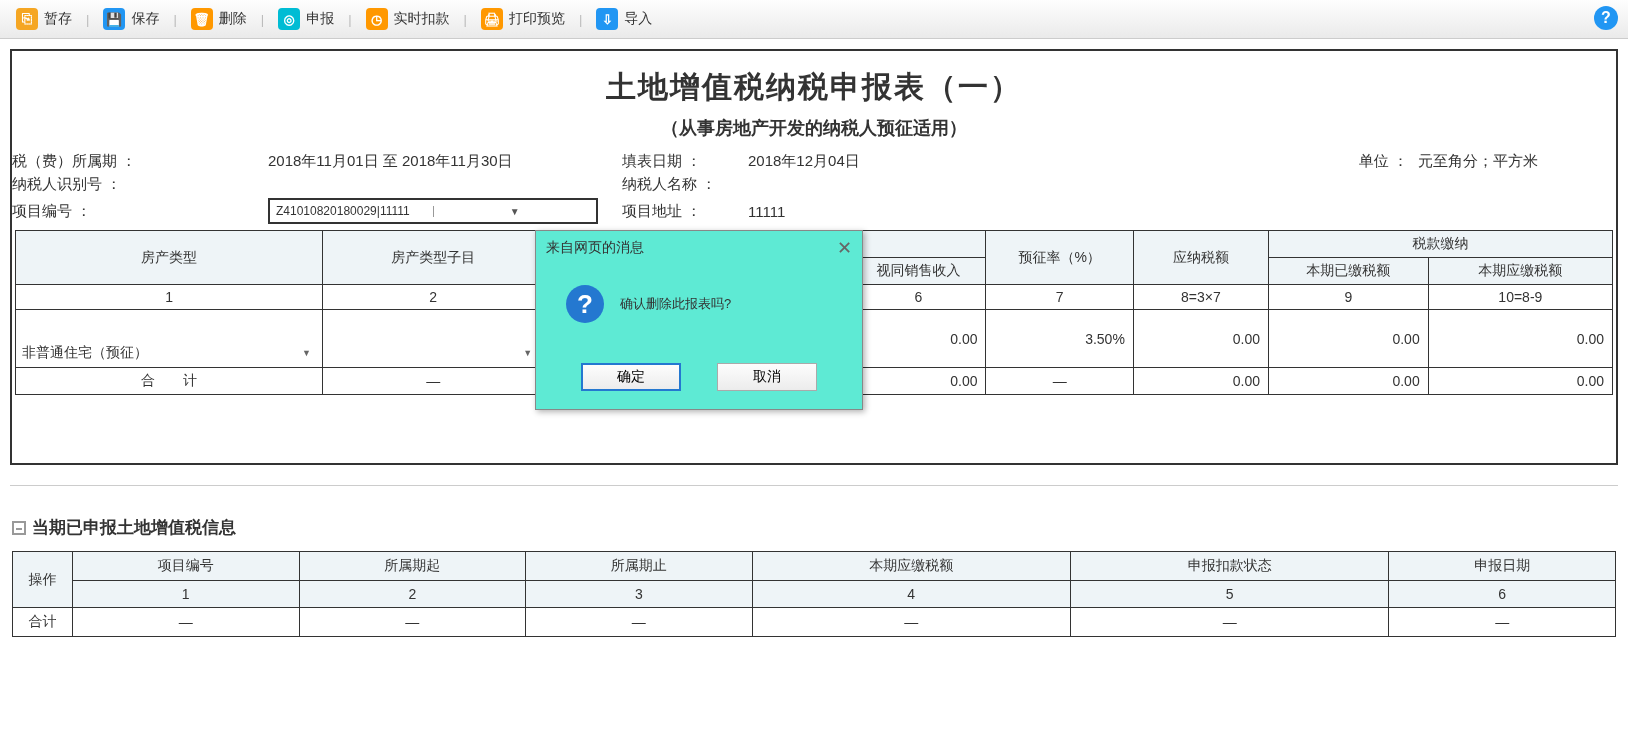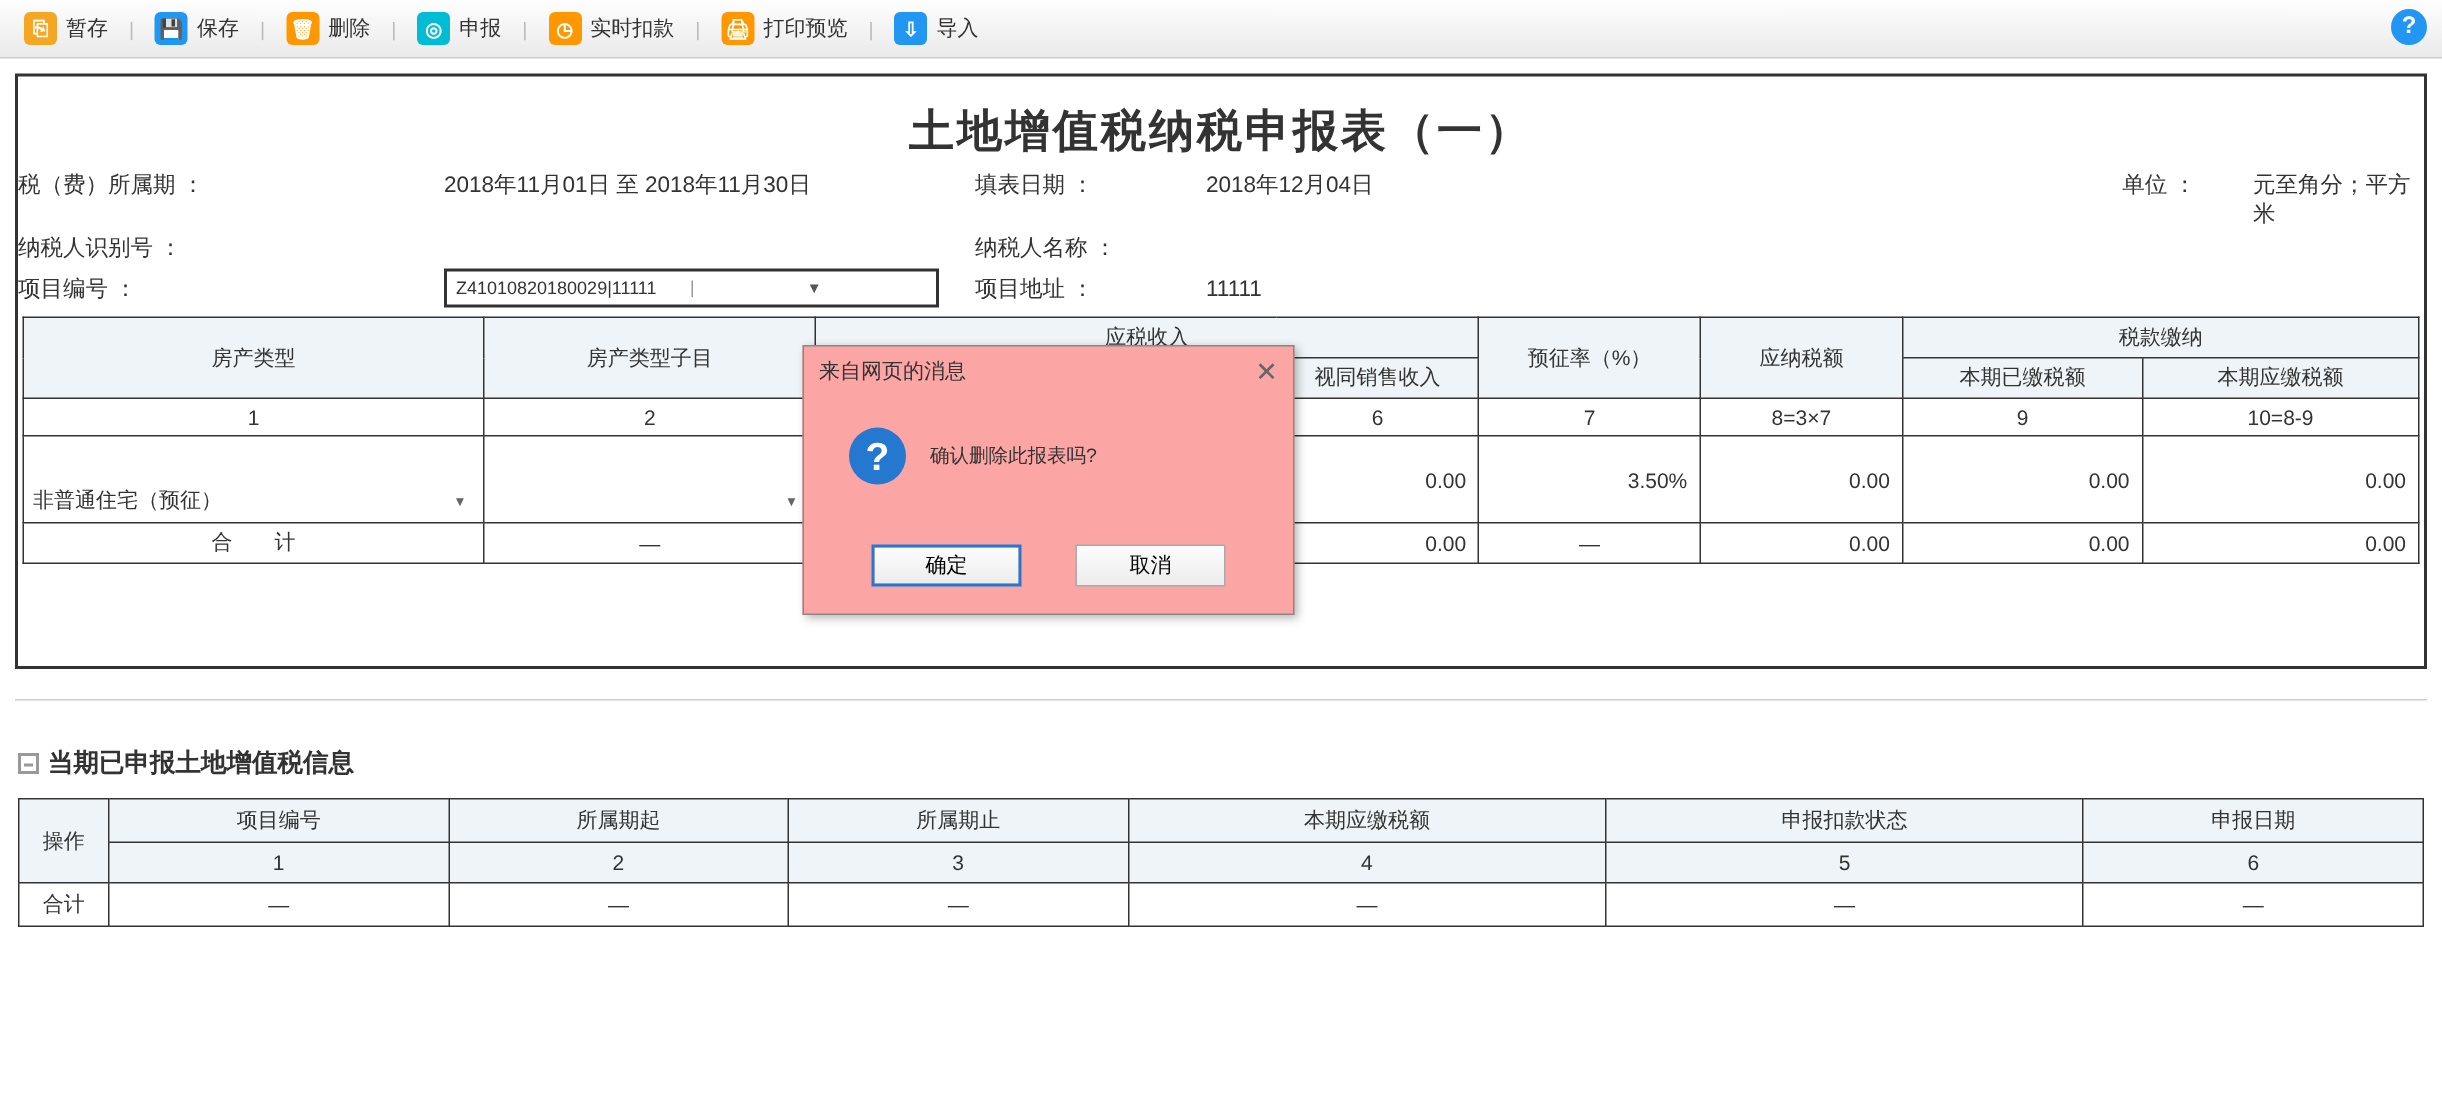--- a/index.html
+++ b/index.html
@@ -11,21 +11,21 @@
 .ic-orange { background: #f5a623; }
 .ic-blue { background: #2196f3; }
 .ic-cyan { background: #00bcd4; }
 .ic-orange2 { background: #ff9800; }
 .help-icon { position: absolute; right: 10px; top: 6px; width: 24px; height: 24px; border-radius: 50%; background: #2196f3; color: #fff; display: flex; align-items: center; justify-content: center; font-size: 16px; font-weight: bold; cursor: pointer; }
 .form-panel { margin: 10px; border: 2px solid #333; padding: 8px 0 8px 0; }
 .title { text-align: center; font-family: SimSun, serif; font-size: 30px; font-weight: bold; letter-spacing: 2px; padding: 8px 0 4px; }
 .subtitle { text-align: center; font-family: SimSun, serif; font-size: 18px; font-weight: bold; padding: 4px 0 10px; }
 .info-row { display: flex; padding: 2px 0; font-size: 15px; }
 .info-label { padding-right: 4px; }
-.info-val { padding-left: 6px; margin-left: 28px; }
+.info-val { padding-left: 6px; }
 .info-c1 { width: 250px; }
 .info-v1 { width: 360px; }
 .info-c2 { width: 120px; }
 .info-v2 { width: 450px; }
 .info-c3 { width: 220px; text-align: right;}
 .info-v3 { flex: 1; }
 .proj-select { display: inline-flex; align-items: center; border: 2px solid #333; height: 26px; width: 330px; background: #fff; }
 .proj-select span { flex: 1; padding: 0 6px; font-size: 12px; overflow: hidden; white-space: nowrap; }
 .proj-select .dd { width: 18px; text-align: center; border-left: 1px solid #999; cursor: pointer; font-size: 10px; color:#555;}
 table.grid { border-collapse: collapse; width: calc(100% - 6px); margin: 4px 3px 0; }
@@ -34,21 +34,21 @@
 table.grid td.num { text-align: right; padding-right: 8px; }
 table.grid td.left { text-align: left; padding-left: 6px; }
 .cell-select { display: flex; align-items: center; justify-content: space-between; height: 20px; margin-top: 29px; }
 .cell-select .dd2 { width: 14px; font-size: 9px; color: #666; cursor: pointer; }
 .section-title { font-size: 17px; font-weight: bold; margin: 30px 17px 12px 12px; display: flex; align-items: center; gap: 6px; }
 .section-icon { width: 14px; height: 14px; border: 2px solid #999; display: inline-block; position: relative; }
 .section-icon::after { content: ""; position: absolute; left: 2px; right: 2px; top: 5px; height: 2px; background: #999; }
 table.grid2 { border-collapse: collapse; width: calc(100% - 24px); margin: 0 12px; }
 table.grid2 th, table.grid2 td { border: 1px solid #333; padding: 5px 6px; text-align: center; font-size: 14px; }
 table.grid2 th { background: #eef4f7; font-weight: normal; }
-.dialog-overlay { position: absolute; left: 535px; top: 230px; width: 328px; background: #fca5a5; border: 1px solid #888; box-shadow: 2px 2px 6px rgba(0,0,0,.3); z-index: 100; }
+.dialog-overlay { position: absolute; left: 535px; top: 230px; width: 328px; background: #5eead4; border: 1px solid #888; box-shadow: 2px 2px 6px rgba(0,0,0,.3); z-index: 100; }
 .dialog-title { display: flex; justify-content: space-between; align-items: center; padding: 6px 10px; font-size: 14px; color: #333; }
 .dialog-close { cursor: pointer; font-size: 18px; color: #666; font-weight: 300; }
 .dialog-body { display: flex; align-items: center; gap: 16px; padding: 20px 16px 30px 30px; }
 .q-icon { width: 38px; height: 38px; border-radius: 50%; background: #2478d0; color: #fff; display: flex; align-items: center; justify-content: center; font-size: 26px; font-weight: bold; }
 .dialog-msg { font-size: 13px; }
 .dialog-btns { display: flex; justify-content: center; gap: 36px; padding: 10px 0 18px; }
 .dlg-btn { width: 100px; height: 28px; border: 1px solid #aaa; background: linear-gradient(#fdfdfd,#ececec); cursor: pointer; font-size: 14px; }
 .dlg-btn.primary { border: 2px solid #2478d0; }
 hr.divider { border: none; border-top: 1px solid #ccc; margin: 20px 10px 0; }
 </style>
@@ -88,20 +88,21 @@
   <span class="tb-sep">|</span>
   <span class="tb-btn">
     <span class="tb-icon ic-blue">⇩</span>
     <span>导入</span>
   </span>
   <span class="help-icon">?</span>
 </div>
 
 <div class="form-panel">
   <div class="title">土地增值税纳税申报表（一）</div>
+  <div class="subtitle">（从事房地产开发的纳税人预征适用）</div>
 
   <div class="info-row">
     <span class="info-label info-c1">税（费）所属期 ：</span>
     <span class="info-val info-v1">2018年11月01日 至 2018年11月30日</span>
     <span class="info-label info-c2">填表日期 ：</span>
     <span class="info-val info-v2">2018年12月04日</span>
     <span class="info-label info-c3">单位 ：</span>
     <span class="info-val info-v3">元至角分；平方米</span>
   </div>
   <div class="info-row">

